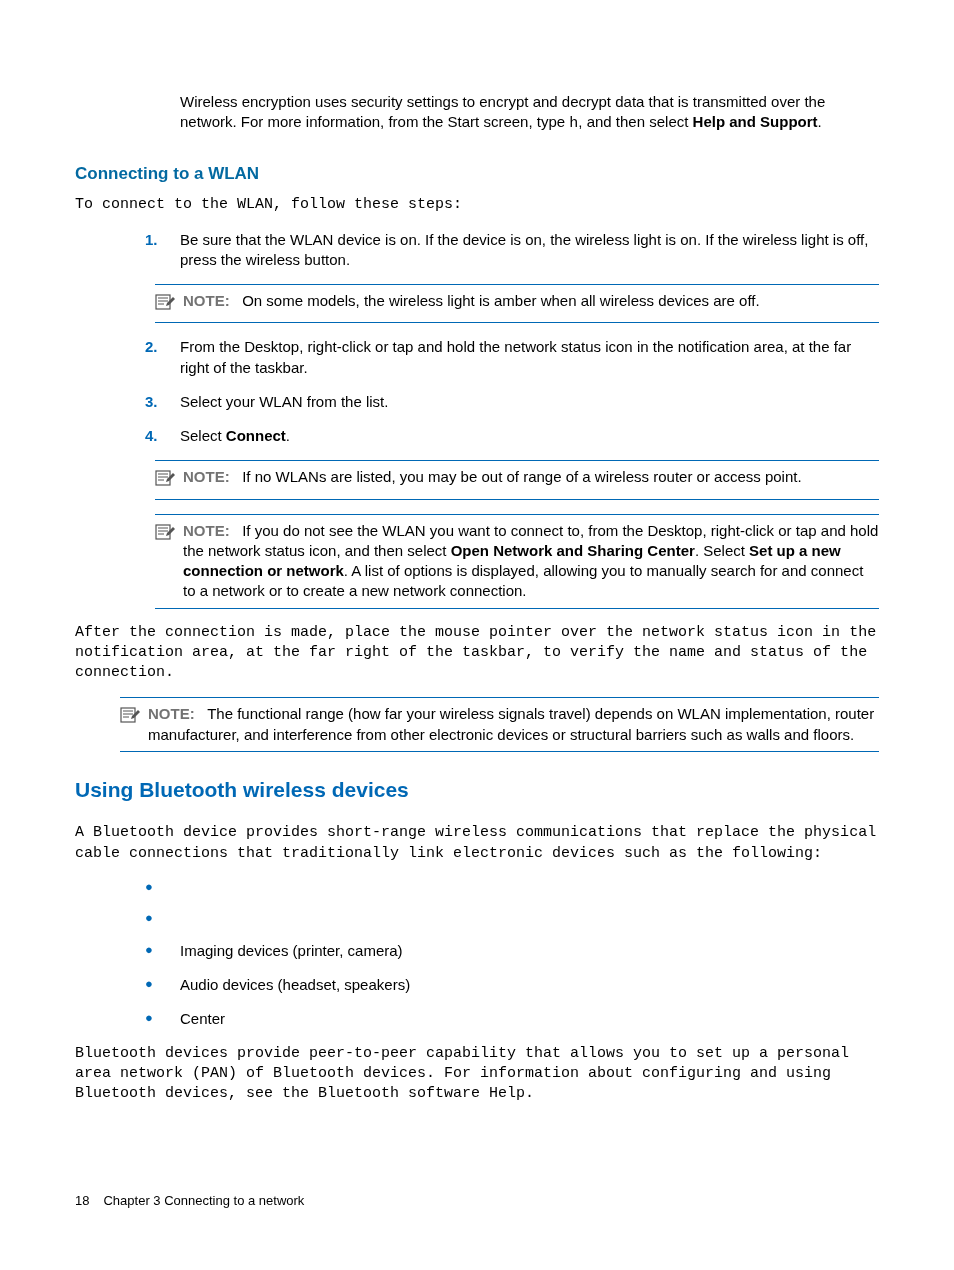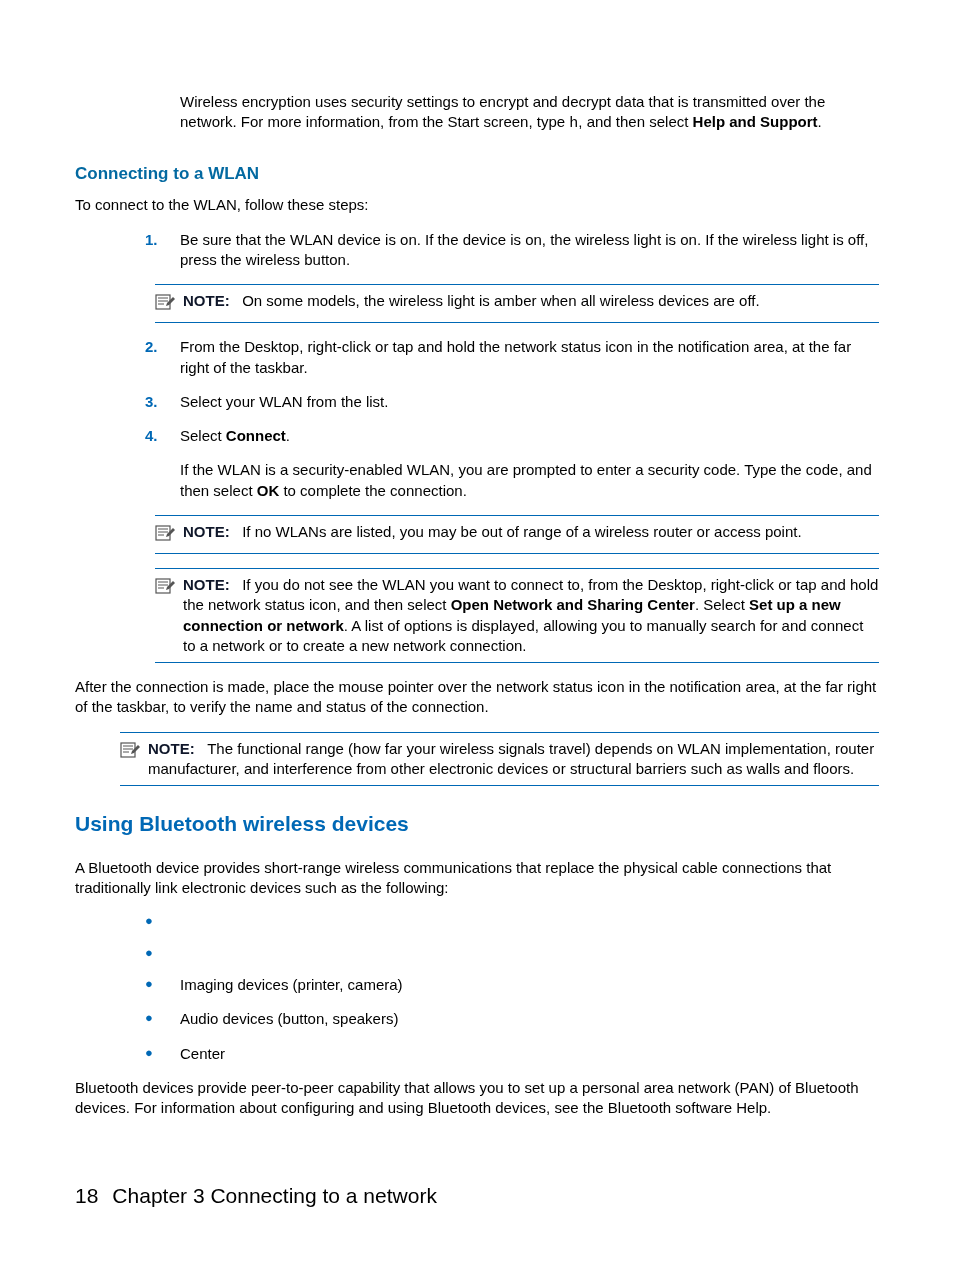--- a/index.html
+++ b/index.html
@@ -32,20 +32,21 @@
     margin: 0 0 10px 0;
   }
   .h2 {
     color: #0068b5;
     font-weight: bold;
     font-size: 21px;
     margin: 24px 0 19px 0;
   }
   .body-indent {
     margin-left: 70px;
+    font-family: Liberation Mono, monospace;
   }
   .para {
     margin: 0 0 14px 0;
   }
   .ol {
     margin: 0 0 0 70px;
     padding: 0;
   }
   .ol-item {
     display: flex;
@@ -75,42 +76,42 @@
     justify-content: center;
   }
   .note-icon {
     flex: 0 0 28px;
     padding-top: 2px;
   }
   .note-body {
     flex: 1;
   }
   .note-label {
-    color: #0f172a;
+    color: #737373;
     font-weight: bold;
   }
   .ul {
     margin: 0 0 14px 70px;
     padding: 0;
   }
   .ul-item {
     display: flex;
     margin: 0 0 14px 0;
   }
   .bullet {
     width: 35px;
     flex: 0 0 35px;
     color: #0068b5;
     font-size: 13px;
   }
   .footer {
     position: absolute;
     bottom: 60px;
     left: 75px;
-    font-size: 21px;
+    font-size: 13px;
   }
   .footer-page { margin-right: 14px; }
   svg.note-svg { width: 20px; height: 18px; }
 </style>
 </head>
 <body>
 
 <div class="page">
 
   <p class="intro-para">
@@ -147,23 +148,20 @@
       <div class="ol-body">From the Desktop, right-click or tap and hold the network status icon in the notification area, at the far right of the taskbar.</div>
     </div>
     <div class="ol-item">
       <div class="ol-num">3.</div>
       <div class="ol-body">Select your WLAN from the list.</div>
     </div>
     <div class="ol-item">
       <div class="ol-num">4.</div>
       <div class="ol-body">
         <span>Select </span><span class="bold">Connect</span><span>.</span>
-        <div class="sub-para">
-          <span>If the WLAN is a security-enabled WLAN, you are prompted to enter a security code. Type the code, and then select </span><span class="bold">OK</span><span> to complete the connection.</span>
-        </div>
       </div>
     </div>
   </div>
 
   <div class="note-box">
     <div class="note-icon">
       <svg class="note-svg" viewBox="0 0 20 18">
           <rect x="1" y="2" width="14" height="14" fill="none" stroke="#555" stroke-width="1.2"></rect>
           <path d="M3 5h10M3 8h10M3 11h6" stroke="#555" stroke-width="1"></path>
           <path d="M12 10l6-6 2 2-6 6-3 1z" fill="#555"></path>
@@ -212,21 +210,21 @@
     </div>
     <div class="ul-item">
       <div class="bullet">●</div>
     </div>
     <div class="ul-item">
       <div class="bullet">●</div>
       <div>Imaging devices (printer, camera)</div>
     </div>
     <div class="ul-item">
       <div class="bullet">●</div>
-      <div>Audio devices (button, speakers)</div>
+      <div>Audio devices (headset, speakers)</div>
     </div>
     <div class="ul-item">
       <div class="bullet">●</div>
       <div>Center</div>
     </div>
   </div>
 
   <p class="para body-indent">Bluetooth devices provide peer-to-peer capability that allows you to set up a personal area network (PAN) of Bluetooth devices. For information about configuring and using Bluetooth devices, see the Bluetooth software Help.</p>
 
   <div class="footer">

